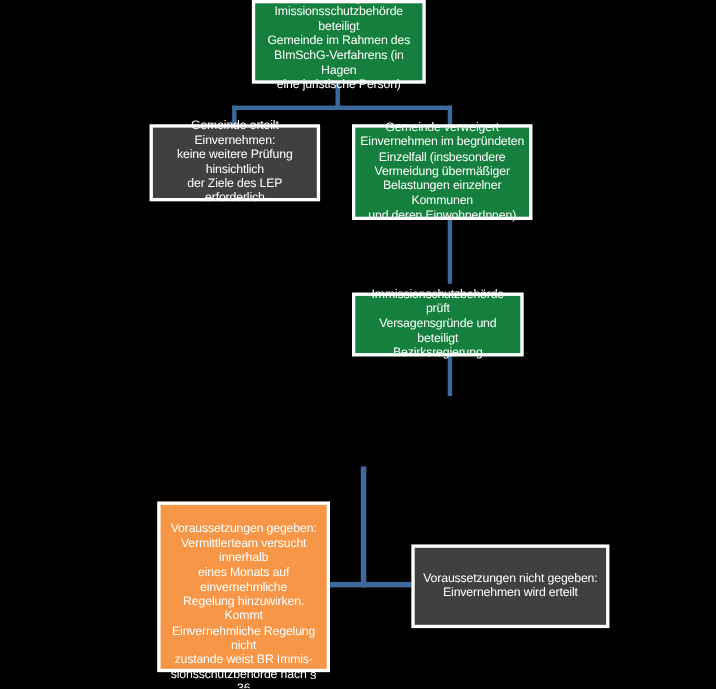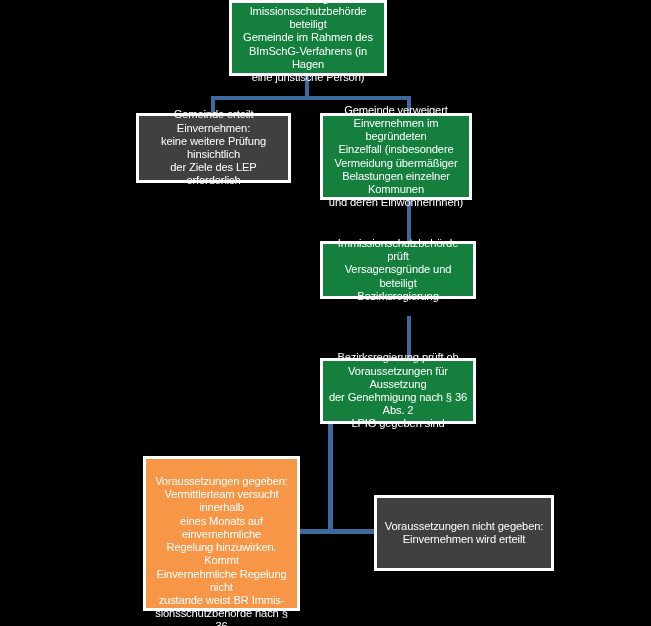--- a/index.html
+++ b/index.html
@@ -65,35 +65,31 @@
   <div class="node blue" style="left:229px; top:0px; width:158px; height:76px;">Zuständige
 Imissionsschutzbehörde beteiligt
 Gemeinde im Rahmen des
 BImSchG-Verfahrens (in Hagen
 eine juristische Person)</div>
 
   <div class="node green" style="left:136px; top:113px; width:155px; height:70px;">Gemeinde erteilt Einvernehmen:
 keine weitere Prüfung hinsichtlich
 der Ziele des LEP erforderlich</div>
 
-  <div class="node blue" style="left:320px; top:113px; width:152px; height:87px;">Gemeinde verweigert
+  <div class="node blue" style="left:320px; top:113px; width:164px; height:87px;">Gemeinde verweigert
 Einvernehmen im  begründeten
 Einzelfall (insbesondere
 Vermeidung übermäßiger
 Belastungen einzelner Kommunen
 und deren EinwohnerInnen)</div>
 
-  <div class="node blue" style="left:320px; top:241px; width:156px; height:58px;">Immissionschutzbehörde prüft
+  <div class="node blue" style="left:320px; top:266px; width:156px; height:58px;">Immissionschutzbehörde prüft
 Versagensgründe und beteiligt
 Bezirksregierung</div>
 
-  <div class="node blue" style="left:320px; top:358px; width:156px; height:66px;">Bezirksregierung prüft ob
-Voraussetzungen für Aussetzung
-der Genehmigung nach § 36 Abs. 2
-LPIG gegeben sind</div>
 
   <div class="node orange top-align" style="left:143px; top:456px; width:157px; height:155px;">Voraussetzungen gegeben:
 Vermittlerteam versucht innerhalb
 eines Monats auf einvernehmliche
 Regelung hinzuwirken. Kommt
 Einvernehmliche Regelung nicht
 zustande weist BR Immis-
 sionsschutzbehörde nach § 36
 Abs. 2 LPIG an die Entscheidung
 über die Zulässigkeit des

